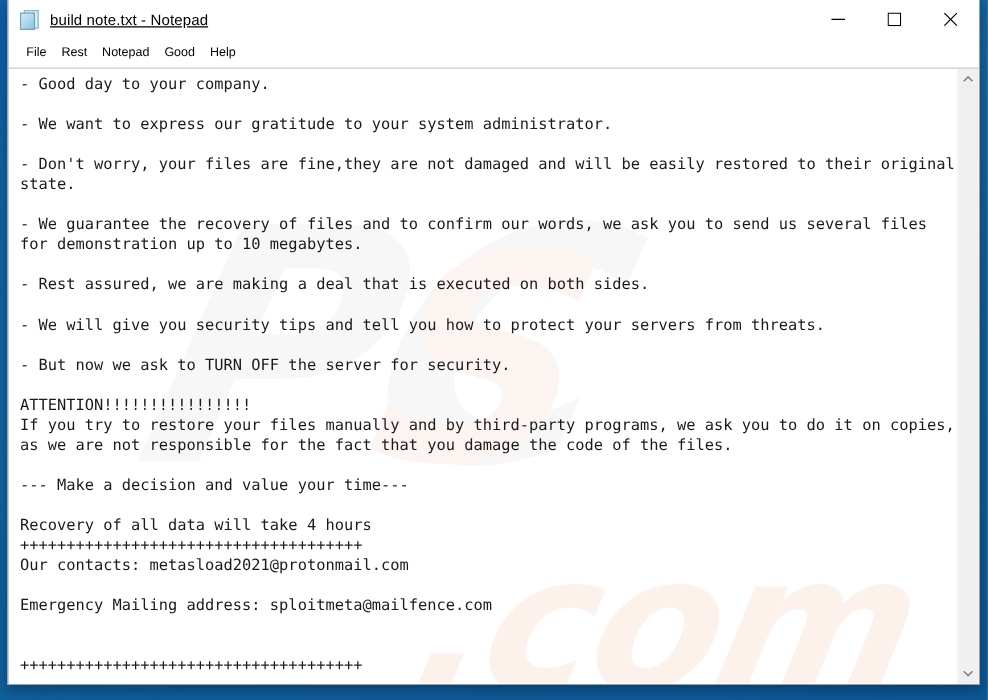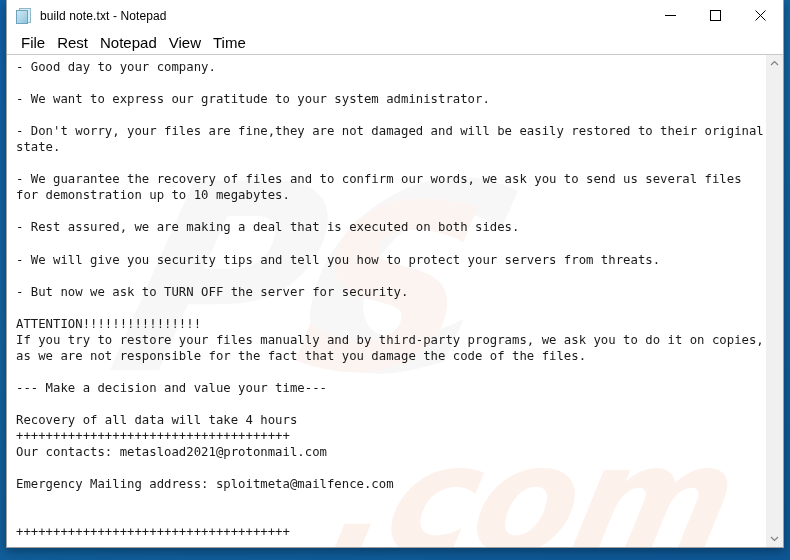--- a/index.html
+++ b/index.html
@@ -45,20 +45,21 @@
     position: relative;
     border-bottom: 1px solid #ffffff;
   }
   #titlebar-left {
     display: flex;
     align-items: center;
     padding-left: 9px;
     gap: 8px;
     flex: 1;
     min-width: 0;
+    text-decoration: underline;
   }
   .np-icon {
     width: 16px;
     height: 16px;
     position: relative;
     flex: 0 0 auto;
   }
   .np-icon .sheet-back {
     position: absolute;
     left: 3px; top: 0px;
@@ -100,21 +101,21 @@
     height: 21px;
     min-height: 21px;
     background: #ffffff;
     display: flex;
     align-items: center;
     padding-left: 8px;
     gap: 0px;
     border-bottom: 1px solid #ffffff;
   }
   .menu-item {
-    font-size: 15px;
+    font-size: 10px;
     color: #000000;
     padding: 2px 6px 3px 6px;
     cursor: default;
     white-space: nowrap;
   }
 
   
   #edit-region {
     flex: 1;
     position: relative;
@@ -244,22 +245,22 @@
             <line x1="10.5" y1="0.5" x2="0.5" y2="10.5" stroke="#000" stroke-width="1"></line>
           </svg>
         </div>
       </div>
     </div>
 
     <div id="menubar">
       <div class="menu-item">File</div>
       <div class="menu-item">Rest</div>
       <div class="menu-item">Notepad</div>
-      <div class="menu-item">View</div>
-      <div class="menu-item">Time</div>
+      <div class="menu-item">Good</div>
+      <div class="menu-item">Help</div>
     </div>
 
     <div id="edit-region">
 
       <div id="textarea">
 
         <div id="watermark">
           <span class="wm-text" id="wm-grey">PC</span>
           <span class="wm-text" id="wm-big">S</span>
           <span class="wm-text" id="wm-com">.com</span>

